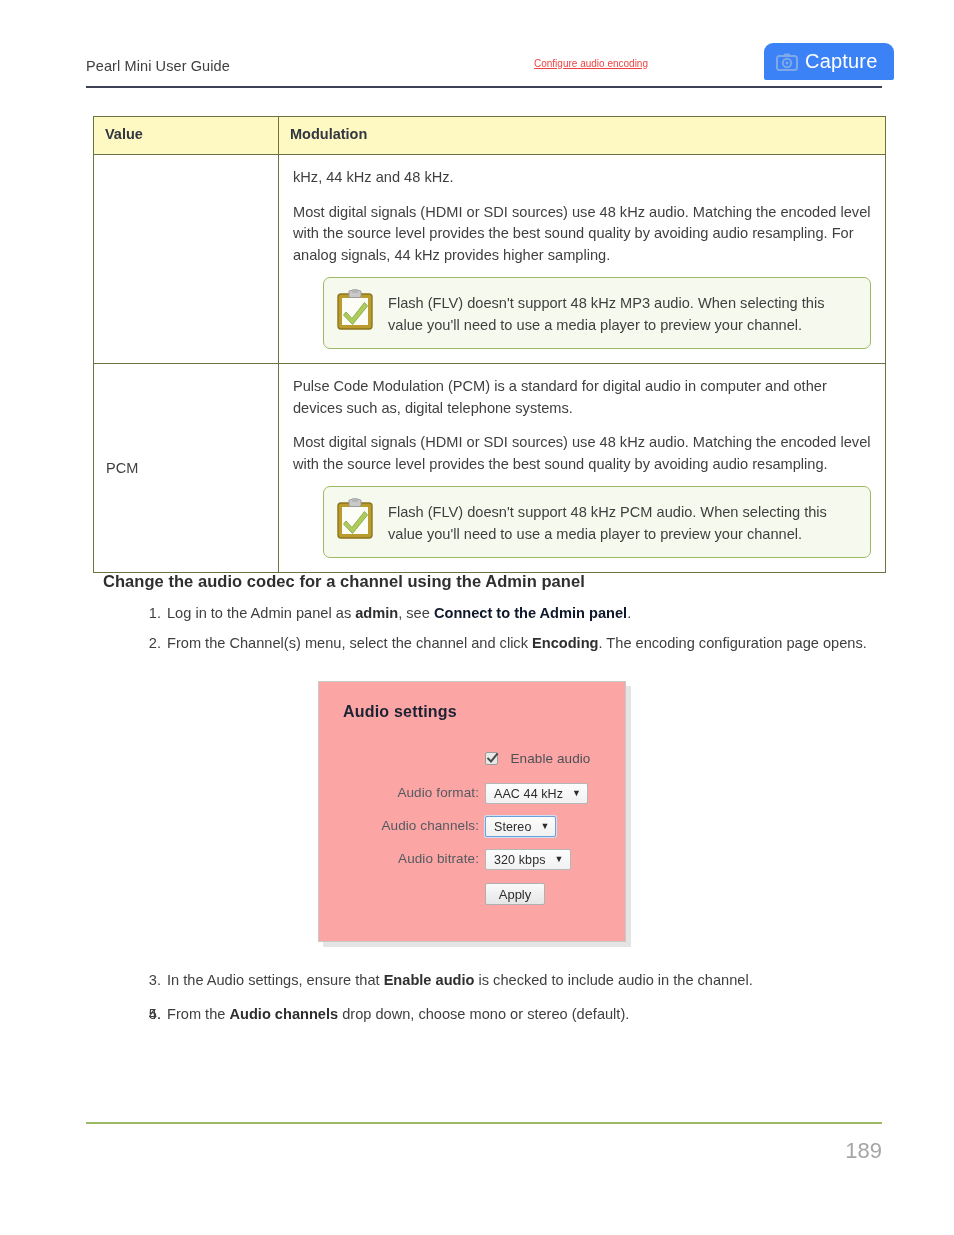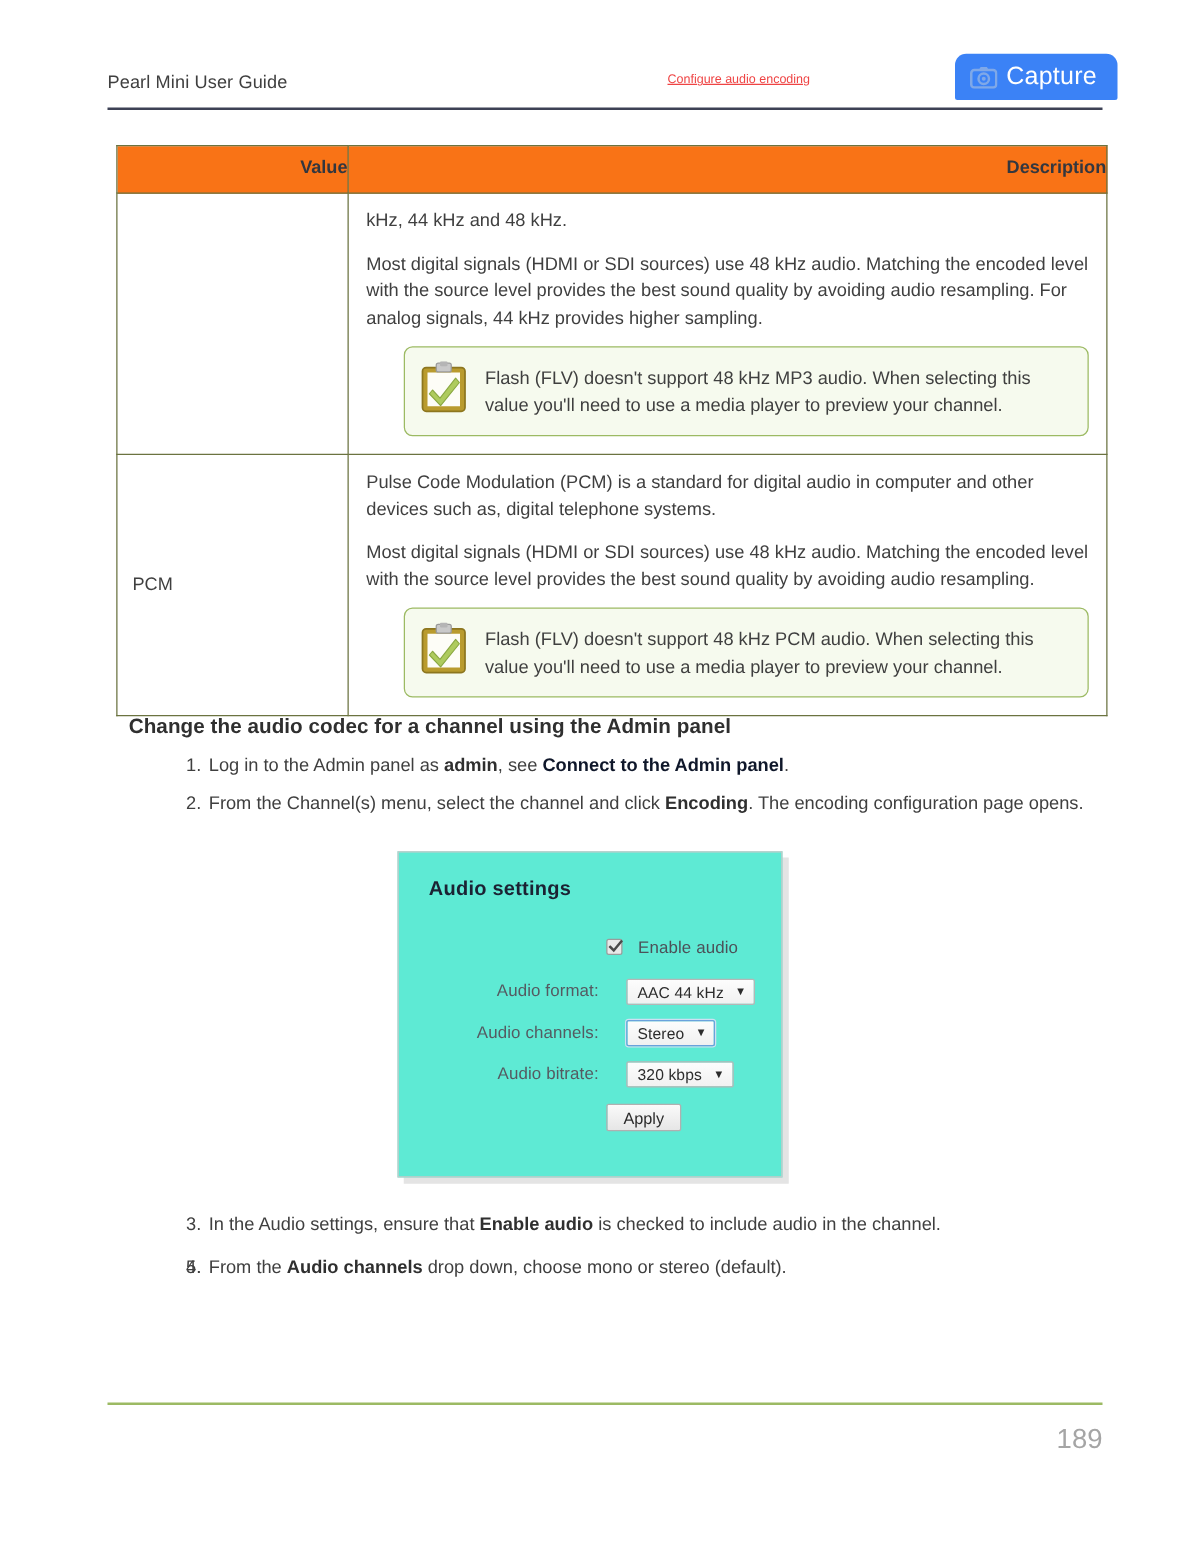--- a/index.html
+++ b/index.html
@@ -86,25 +86,25 @@
     width: 768px;
     border-collapse: collapse;
     table-layout: fixed;
   }
   .val-table th, .val-table td {
     border: 1px solid #6b7340;
     vertical-align: top;
     padding: 0;
   }
   .val-table thead th {
-    background: #f97316;
+    background: #fef9c3;
     color: #33373f;
     font-size: 14.5px;
     font-weight: bold;
-    text-align: right;
+    text-align: left;
     padding: 9px 0 10px 11px;
     height: 18px;
     border-color: #6b7340;
   }
   .col-value { width: 173px; }
   .col-desc  { width: 595px; }
 
   .val-table td.cell-value {
     font-size: 14.5px;
     color: #3f3f3f;
@@ -189,21 +189,21 @@
   .b { font-weight: bold; color: #2f2f2f; }
   .lnk { color: #0f172a; font-weight: bold; }
 
   
   .shot {
     position: absolute;
     left: 318px;
     top: 681px;
     width: 308px;
     height: 261px;
-    background: #5eead4;
+    background: #fca5a5;
     border: 1px solid #c9c9c9;
     box-sizing: border-box;
     box-shadow: 5px 5px 0 0 #e4e4e4;
   }
   .shot-title {
     position: absolute;
     left: 24px;
     top: 21px;
     font-size: 16px;
     font-weight: bold;
@@ -267,21 +267,20 @@
     align-items: center;
     height: 21px;
     border: 1px solid #b6b6b6;
     background: linear-gradient(#fdfdfd, #f1f1f1);
     border-radius: 2px;
     padding: 0 6px 0 8px;
     font-size: 12.5px;
     color: #2c2c2c;
     box-sizing: border-box;
     letter-spacing: 0.1px;
-    margin-left: 16px;
   }
   .sel.focused {
     border: 1px solid #6aa2dc;
     box-shadow: 0 0 0 1px #cfe0f2;
   }
   .sel .caret {
     margin-left: 9px;
     font-size: 9px;
     color: #2c2c2c;
     line-height: 1;
@@ -332,21 +331,21 @@
         <circle cx="11" cy="11" r="1.6" fill="#7fa8e8"></circle>
       </svg>
       <span class="capture-word">Capture</span>
     </div>
   </div>
 
   <table class="val-table">
     <thead>
       <tr>
         <th class="col-value">Value</th>
-        <th class="col-desc">Description</th>
+        <th class="col-desc">Modulation</th>
       </tr>
     </thead>
     <tbody>
 
       <tr>
         <td class="cell-value"></td>
         <td class="cell-desc">
           <p>kHz, 44 kHz and 48 kHz.</p>
           <p>Most digital signals (HDMI or SDI sources) use 48 kHz audio. Matching the encoded level with the source level provides the best sound quality by avoiding audio resampling. For analog signals, 44 kHz provides higher sampling.</p>
           <div class="note-box">

